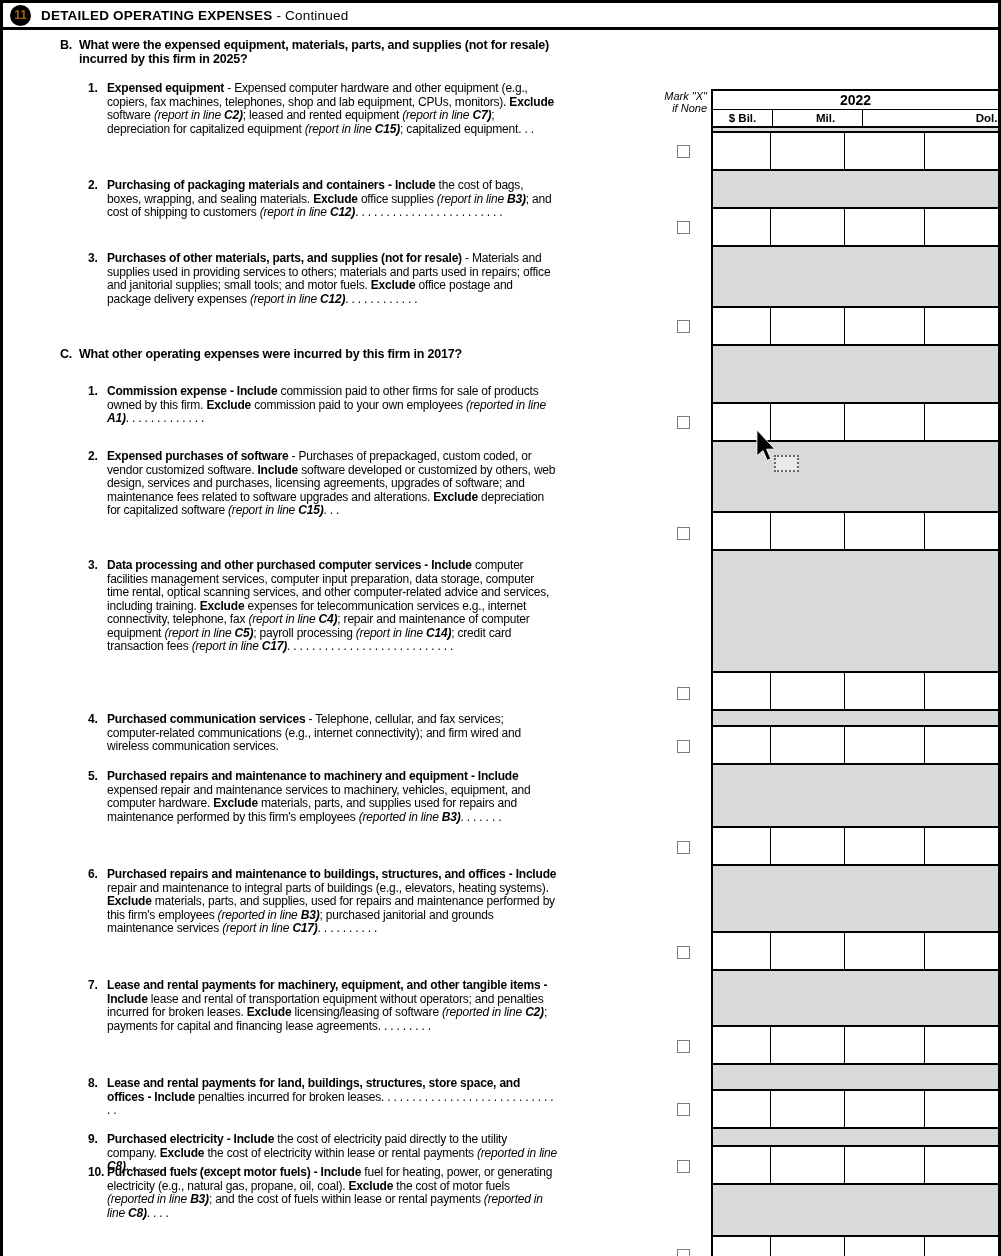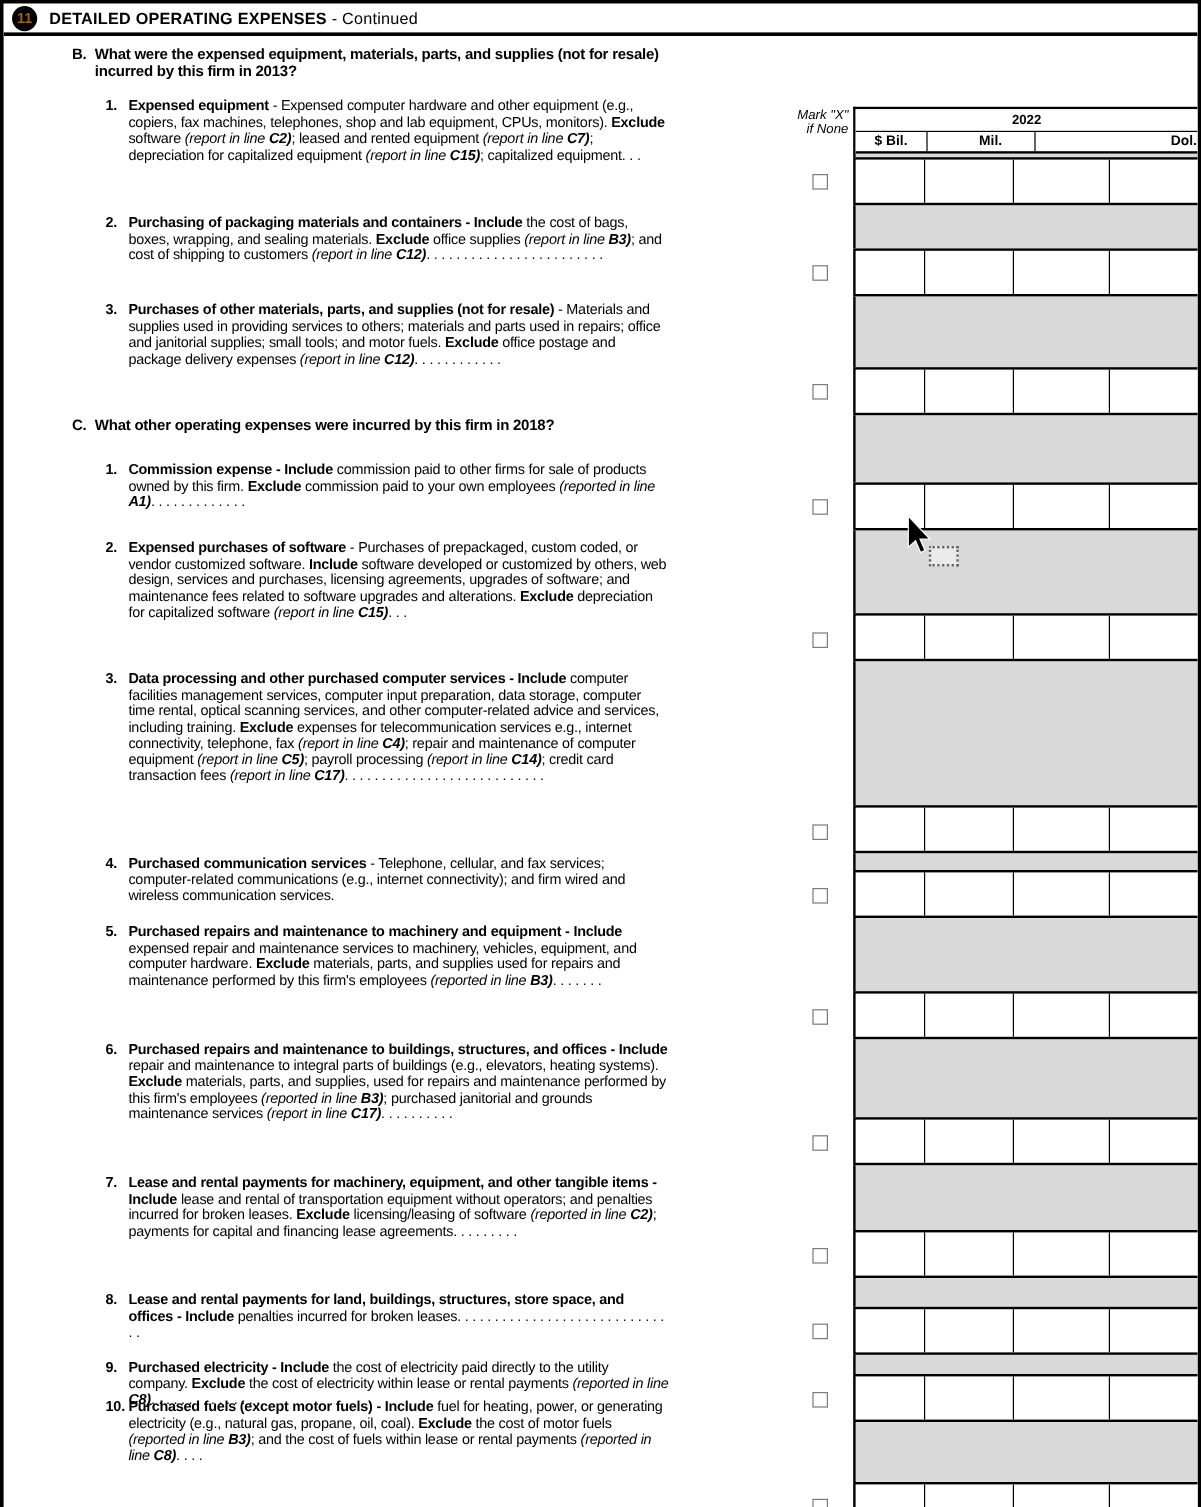--- a/index.html
+++ b/index.html
@@ -52,21 +52,21 @@
   }
 
   
   .anscol {
     position:absolute; left:708px; top:86px; right:0; bottom:0;
     background:#d9d9d9;
     border:2px solid #000; border-bottom:none; border-right:none;
   }
   .yearrow {
     height:19px; background:#fff; border-bottom:1px solid #000;
-    text-align:center; font-weight:bold; font-size:11px; line-height:18px;
+    text-align:center; font-weight:bold; font-size:14px; line-height:18px;
   }
   .labelrow {
     display:flex; height:18px; background:#fff; border-bottom:2px solid #000;
     font-weight:bold; font-size:11.5px;gap:16px;
   }
   .labelrow span { line-height:16px; text-align:center; border-right:1px solid #000; }
   .labelrow .h1 { width:60px; }
   .labelrow .h2 { width:74px; }
   .labelrow .h3 { width:80px;margin-top:40px; }
   .labelrow .h4 { flex:1; border-right:none; }
@@ -115,39 +115,39 @@
     <div class="labelrow">
       <span class="h1">$ Bil.</span>
       <span class="h2">Mil.</span>
       <span class="h3">Thou.</span>
       <span class="h4">Dol.</span>
     </div>
   </div>
 
   <div class="sect" style="top:36px">
     <span class="letter">B.</span>
-    <div class="stext">What were the expensed equipment, materials, parts, and supplies (not for resale) incurred by this firm in 2013?</div>
+    <div class="stext">What were the expensed equipment, materials, parts, and supplies (not for resale) incurred by this firm in 2025?</div>
   </div>
 
   <div class="item" style="top:79px">
     <span class="num">1.</span>
     <div class="itext"><span class="b">Expensed equipment</span><span> - Expensed computer hardware and other equipment (e.g., copiers, fax machines, telephones, shop and lab equipment, CPUs, monitors). </span><span class="b">Exclude</span><span> software </span><span class="i">(report in line </span><span class="b i">C2)</span><span>; leased and rented equipment </span><span class="i">(report in line </span><span class="b i">C7)</span><span>; depreciation for capitalized equipment </span><span class="i">(report in line </span><span class="b i">C15)</span><span>; capitalized equipment. . .</span></div>
   </div>
   <div class="item" style="top:176px">
     <span class="num">2.</span>
     <div class="itext"><span class="b">Purchasing of packaging materials and containers - Include</span><span> the cost of bags, boxes, wrapping, and sealing materials. </span><span class="b">Exclude</span><span> office supplies </span><span class="i">(report in line </span><span class="b i">B3)</span><span>; and cost of shipping to customers </span><span class="i">(report in line </span><span class="b i">C12)</span><span>. . . . . . . . . . . . . . . . . . . . . . . .</span></div>
   </div>
   <div class="item" style="top:249px">
     <span class="num">3.</span>
     <div class="itext"><span class="b">Purchases of other materials, parts, and supplies (not for resale)</span><span> - Materials and supplies used in providing services to others; materials and parts used in repairs; office and janitorial supplies; small tools; and motor fuels. </span><span class="b">Exclude</span><span> office postage and package delivery expenses </span><span class="i">(report in line </span><span class="b i">C12)</span><span>. . . . . . . . . . . .</span></div>
   </div>
 
   <div class="sect" style="top:345px">
     <span class="letter">C.</span>
-    <div class="stext">What other operating expenses were incurred by this firm in 2018?</div>
+    <div class="stext">What other operating expenses were incurred by this firm in 2017?</div>
   </div>
 
   <div class="item" style="top:382px">
     <span class="num">1.</span>
     <div class="itext"><span class="b">Commission expense - Include</span><span> commission paid to other firms for sale of products owned by this firm. </span><span class="b">Exclude</span><span> commission paid to your own employees </span><span class="i">(reported in line </span><span class="b i">A1)</span><span>. . . . . . . . . . . . .</span></div>
   </div>
   <div class="item" style="top:447px">
     <span class="num">2.</span>
     <div class="itext"><span class="b">Expensed purchases of software</span><span> - Purchases of prepackaged, custom coded, or vendor customized software. </span><span class="b">Include</span><span> software developed or customized by others, web design, services and purchases, licensing agreements, upgrades of software; and maintenance fees related to software upgrades and alterations. </span><span class="b">Exclude</span><span> depreciation for capitalized software </span><span class="i">(report in line </span><span class="b i">C15)</span><span>. . .</span></div>
   </div>

